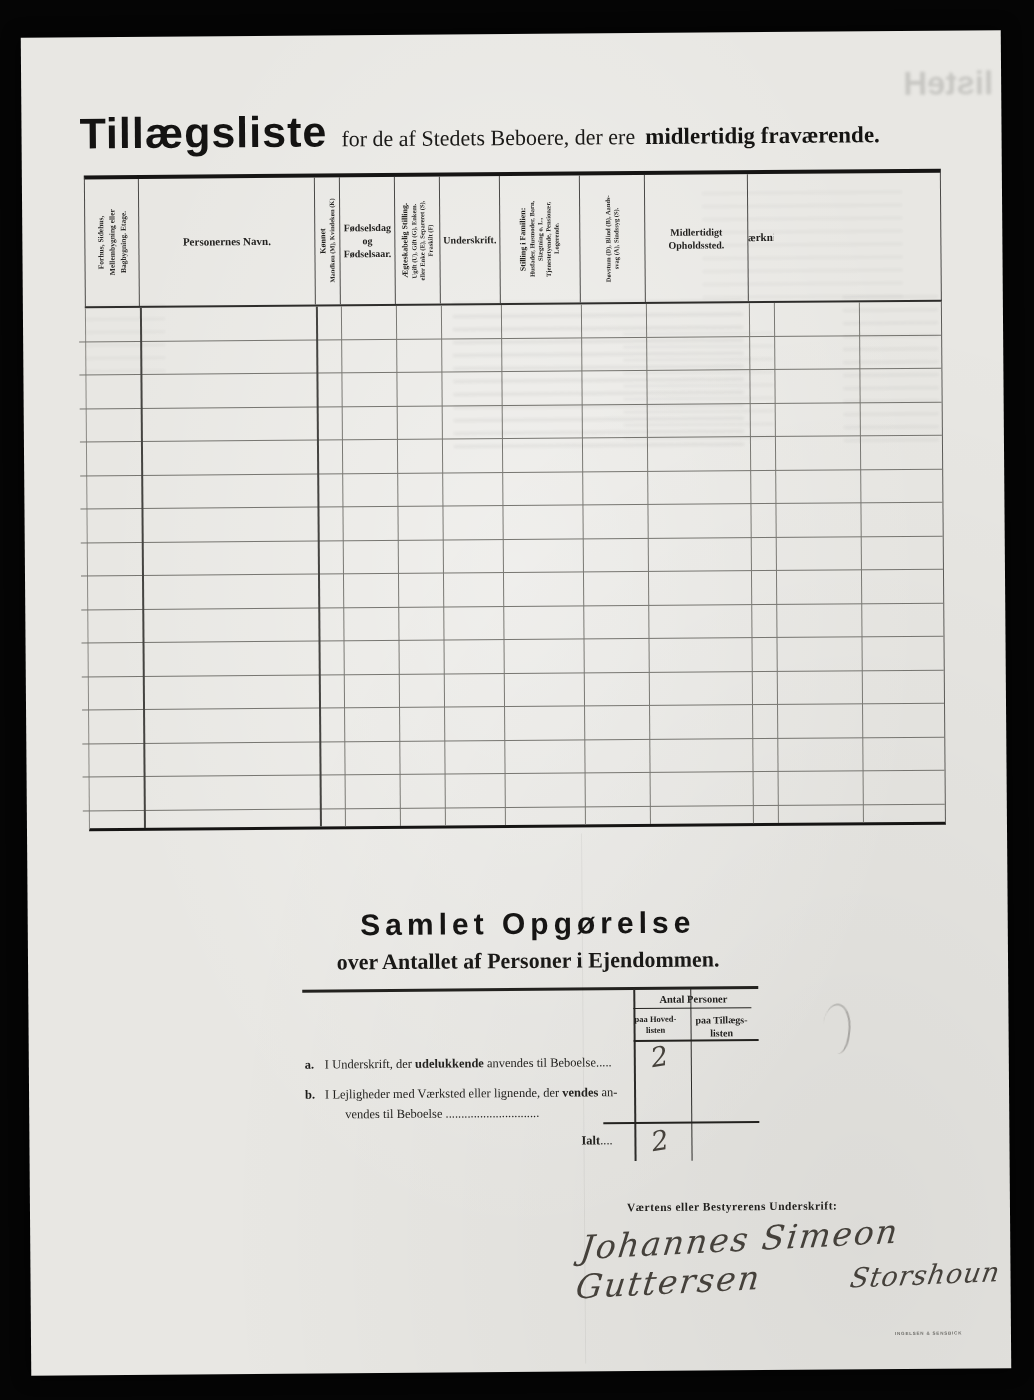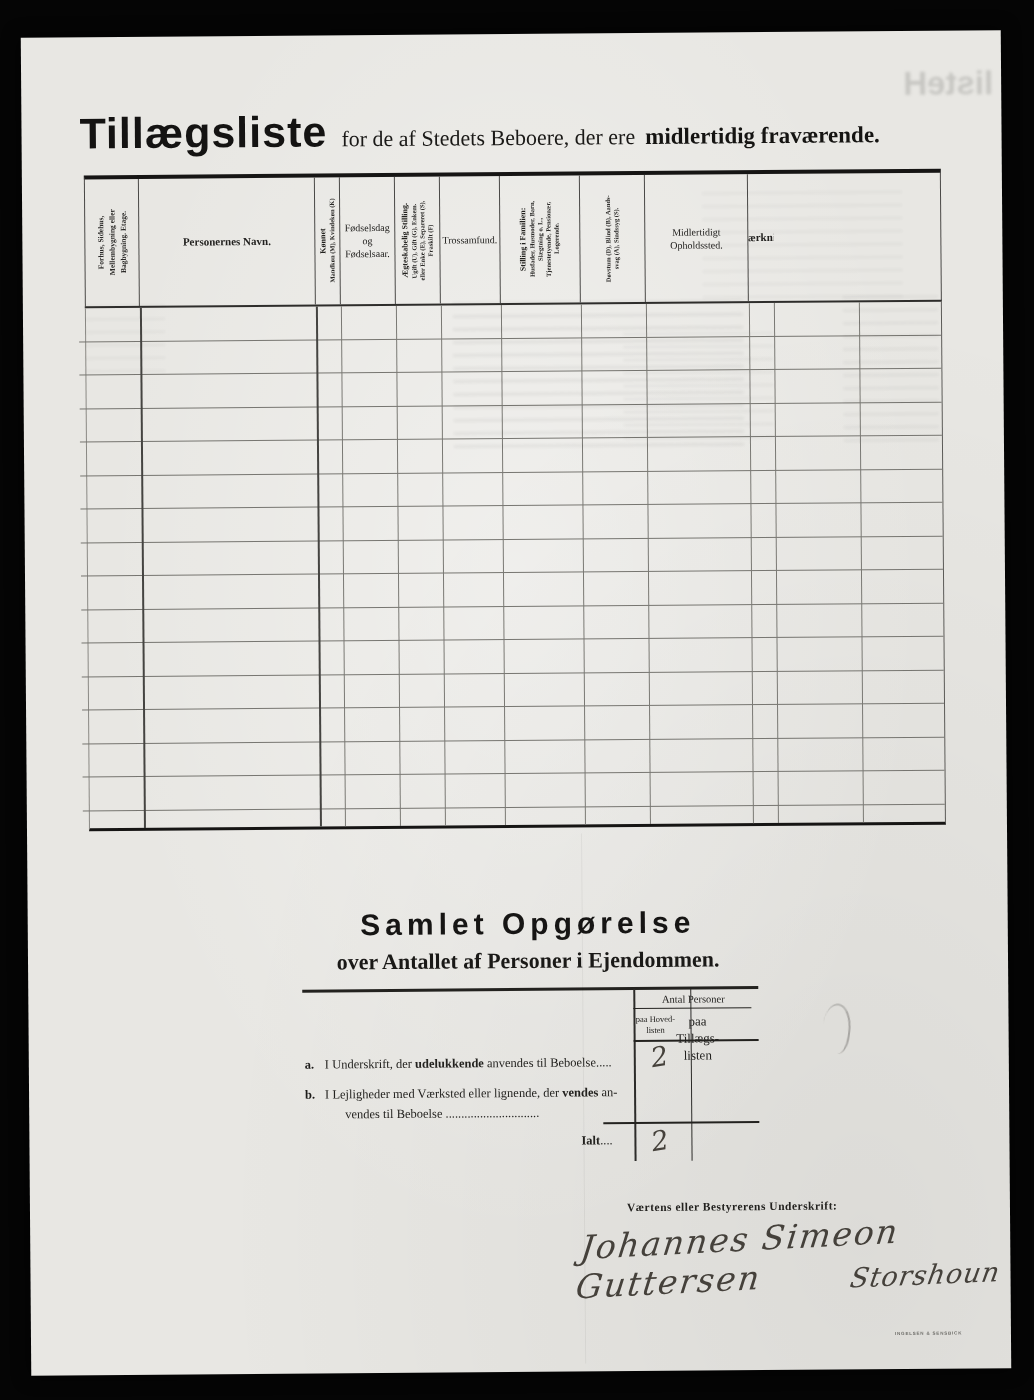--- a/index.html
+++ b/index.html
@@ -52,21 +52,21 @@
     border-right:1px solid #4a4947;
     box-sizing:content-box;
   }
   .hcell{
     border-right:1px solid #4a4947;
     display:flex;align-items:center;justify-content:center;
     text-align:center;overflow:hidden;
   }
   .hcell:last-child{border-right:none;}
   .flat{font-weight:bold;font-size:11px;line-height:1.35;color:#22211f;}
-  .flat-sm{font-weight:normal;font-size:10px;line-height:1.3;color:#22211f;}
+  .flat-sm{font-weight:bold;font-size:10px;line-height:1.3;color:#22211f;}
   .rot{
     writing-mode:vertical-rl;transform:rotate(180deg);
     text-align:center;line-height:1.25;
   }
   .rt{display:block;font-weight:bold;font-size:8px;color:#23221f;white-space:pre-line;}
   .rs{display:block;font-size:6.5px;font-weight:bold;color:#2a2927;white-space:pre-line;}
   .rs-lg{font-size:7.5px;line-height:1.5;}
 
   .mbody{
     position:relative;height:520px;
@@ -90,21 +90,21 @@
   .sum-title{
     position:absolute;left:270px;top:873px;width:460px;text-align:center;
     font-family:"Liberation Sans", sans-serif;font-weight:bold;font-size:30px;letter-spacing:5px;color:#161514;
   }
   .sum-sub{
     position:absolute;left:270px;top:914px;width:460px;text-align:center;
     font-size:22px;font-weight:600;color:#1a1917;
   }
   .rule{position:absolute;background:#23221f;}
   .mini-vline{position:absolute;width:2px;background:#2c2b29;}
-  .mini-head{position:absolute;text-align:center;font-weight:normal;color:#22211f;}
+  .mini-head{position:absolute;text-align:center;font-weight:bold;color:#22211f;}
   .sum-text{font-size:12.5px;color:#23221f;}
   .sum-index{position:absolute;font-size:12.5px;font-weight:bold;}
   .bold{font-weight:bold;}
   .hand{
     font-family:"DejaVu Serif", serif;font-style:italic;color:#45413b;
   }
   .hand2{font-size:27px;transform:rotate(-9deg);display:inline-block;}
   .pen-curve{
     position:absolute;left:794px;top:972px;width:26px;height:48px;
     border-right:2px solid rgba(70,68,64,.35);border-top:2px solid rgba(70,68,64,.25);
@@ -168,21 +168,21 @@
       </div>
       <div class="hcell">
         <div class="rot">
             <span class="rt">Ægteskabelig Stilling.</span>
             <span class="rs">Ugift (U), Gift (G), Enkem.
 eller Enke (E), Separeret (S),
 Fraskilt (F)</span>
           </div>
       </div>
       <div class="hcell flat-sm">
-        <span class="pre">Trossamfund.</span>
+        <span class="pre">Underskrift.</span>
       </div>
       <div class="hcell">
         <div class="rot">
             <span class="rt">Stilling i Familien:</span>
             <span class="rs">Husfader, Husmoder, Barn,
 Slægtning o. L.,
 Tjenestetyende, Pensionær,
 Logerende.</span>
           </div>
       </div>
@@ -243,21 +243,21 @@
   <div class="sum-sub">over Antallet af Personer i Ejendommen.</div>
 
   <div class="rule" style="left:274px;top:954px;width:456px;height:2.5px"></div>
   <div class="mini-vline" style="left:605px;top:956px;height:172px"></div>
   <div class="mini-vline" style="left:662px;top:956px;height:172px;width:1px"></div>
 
   <div class="mini-head" style="left:605px;top:961px;width:120px;font-size:10.5px">Antal Personer</div>
   <div class="rule" style="left:605px;top:975px;width:118px;height:1px"></div>
   <div class="mini-head pre" style="left:606px;top:981px;width:42px;font-size:8.5px;line-height:1.3">paa Hoved-
 listen</div>
-  <div class="mini-head pre" style="left:639px;top:981px;width:60px;font-size:13px;line-height:1.3">paa Tillægs-
+  <div class="mini-head pre" style="left:663px;top:981px;width:60px;font-size:10px;line-height:1.3">paa Tillægs-
 listen</div>
   <div class="rule" style="left:605px;top:1007px;width:125px;height:2px"></div>
 
   <div class="sum-index" style="left:276px;top:1022px">a.</div>
   <div class="abs sum-text" style="left:296px;top:1022px;width:305px">
     <span>I Underskrift, der </span><span class="bold">udelukkende</span><span> anvendes til Beboelse.....</span>
   </div>
   <div class="abs hand hand2" style="left:622px;top:1008px">2</div>
 
   <div class="sum-index" style="left:276px;top:1052px">b.</div>

